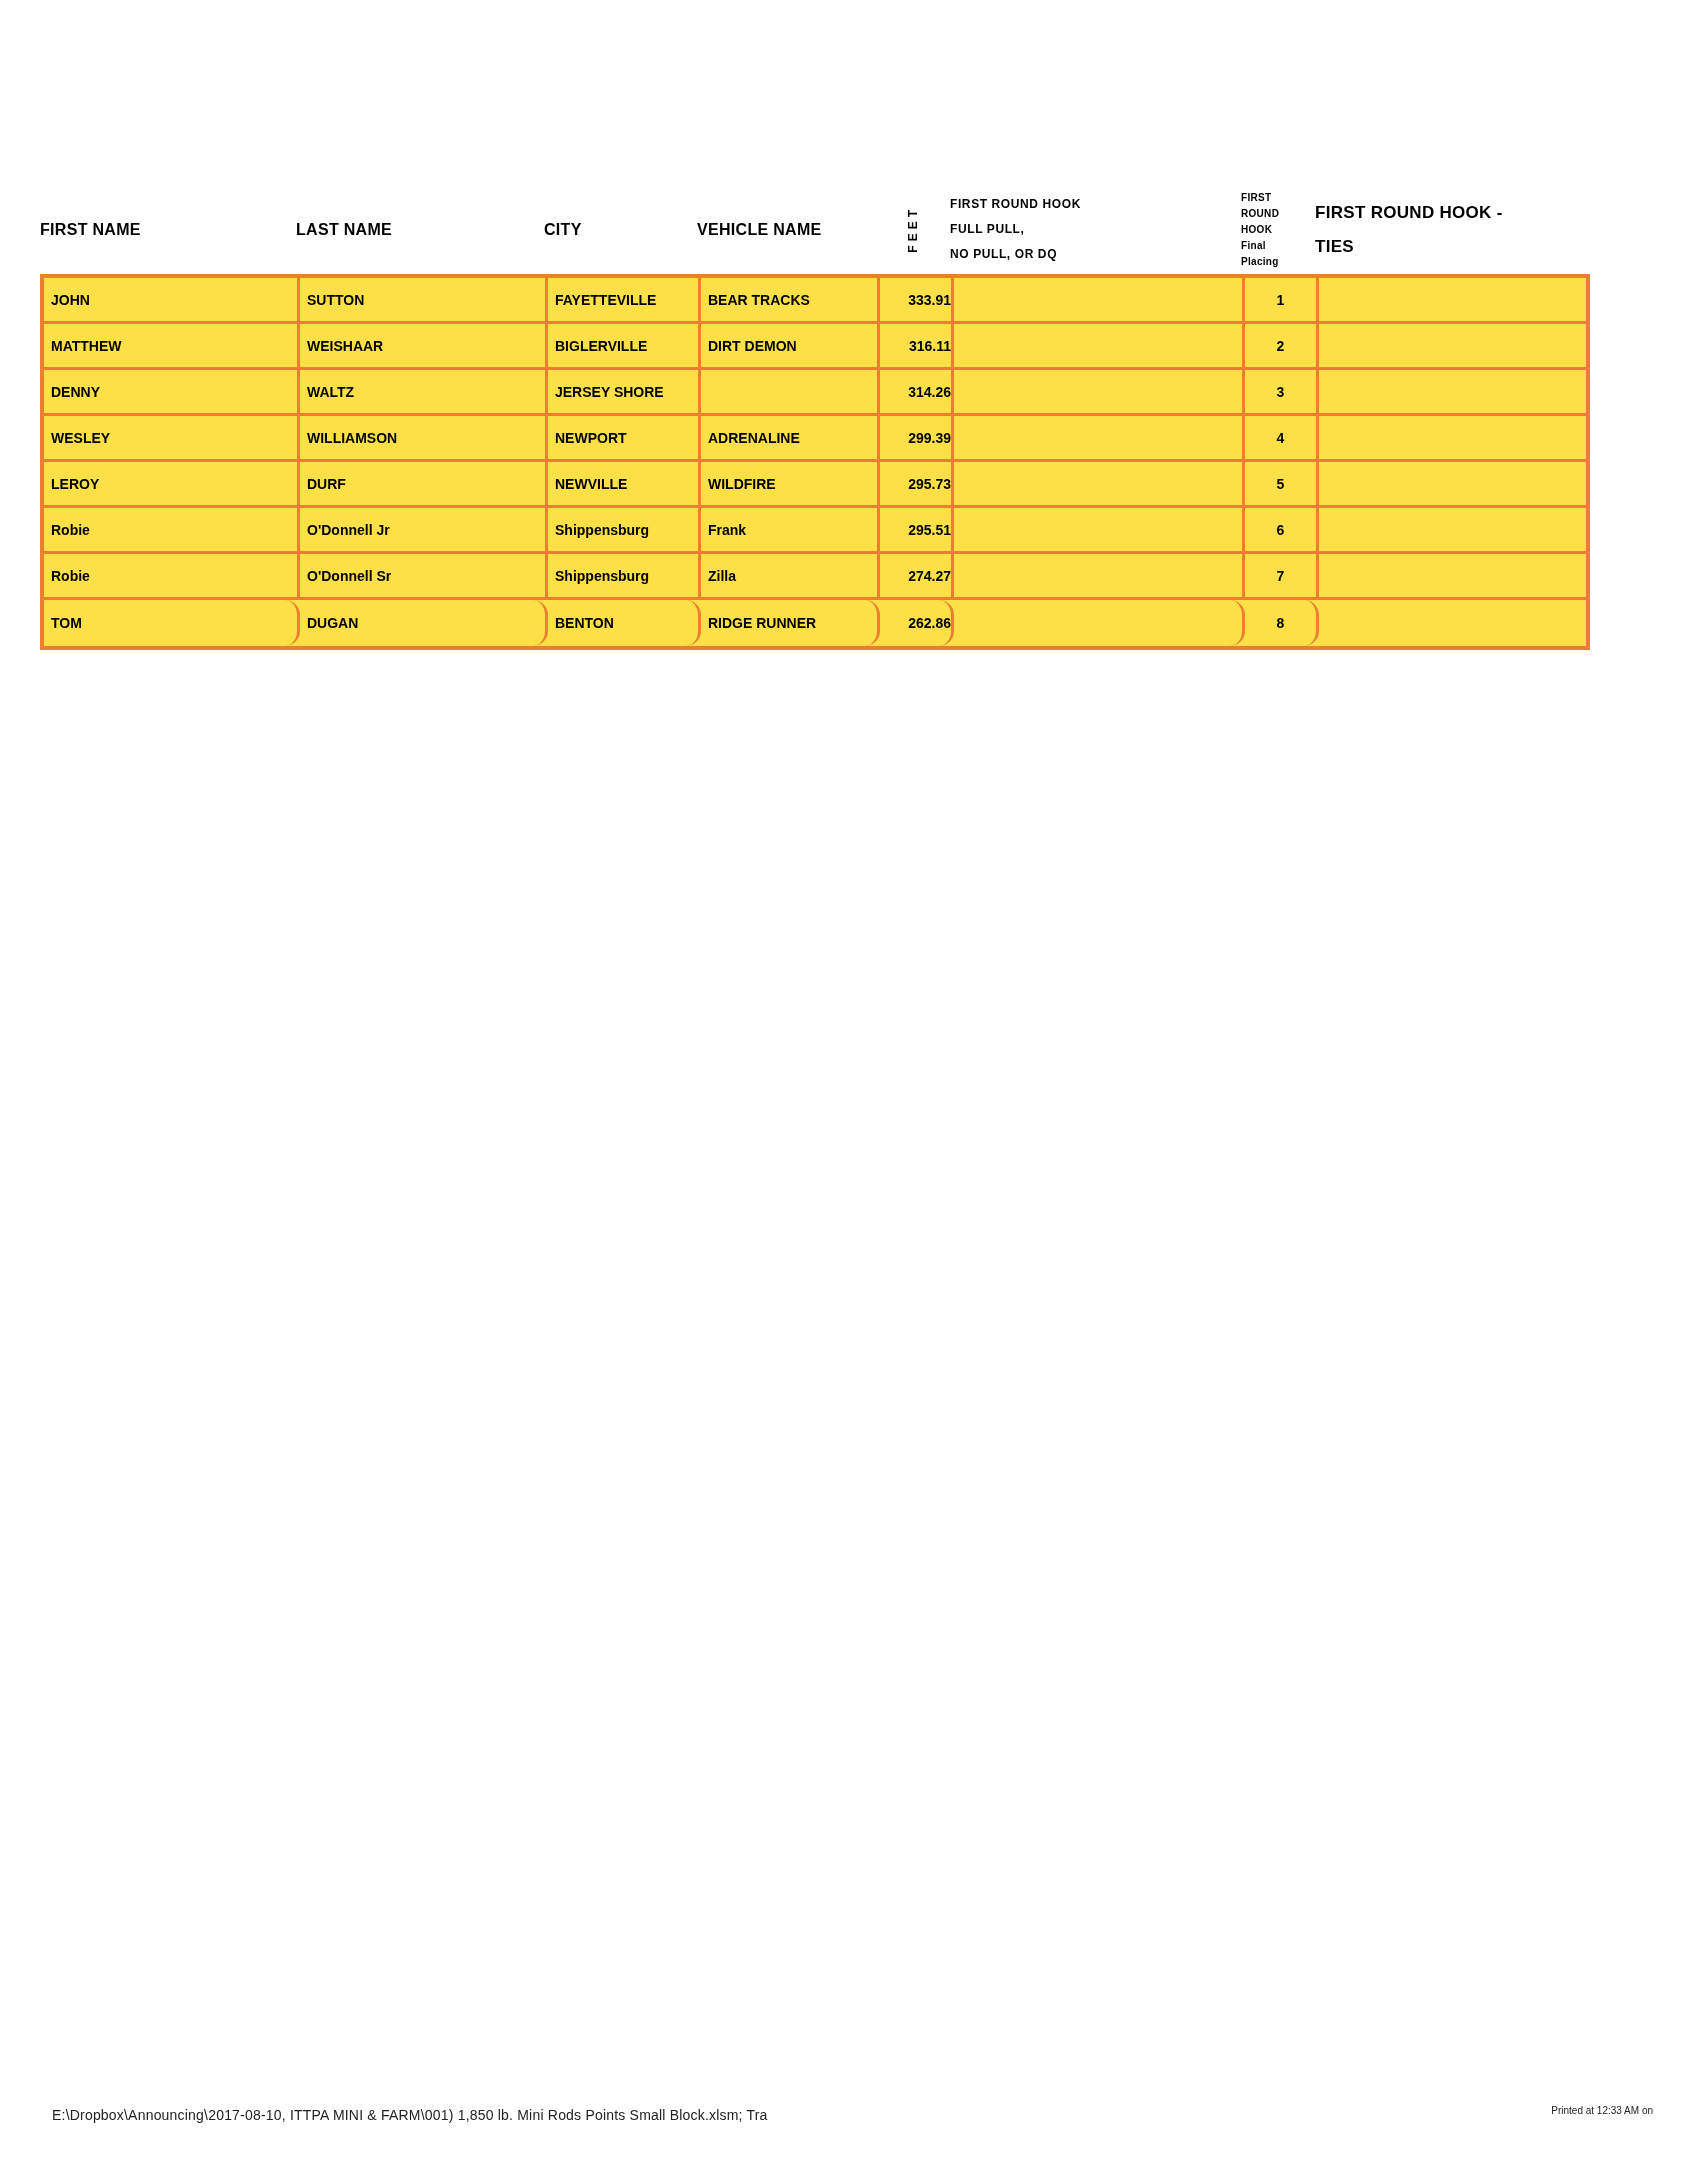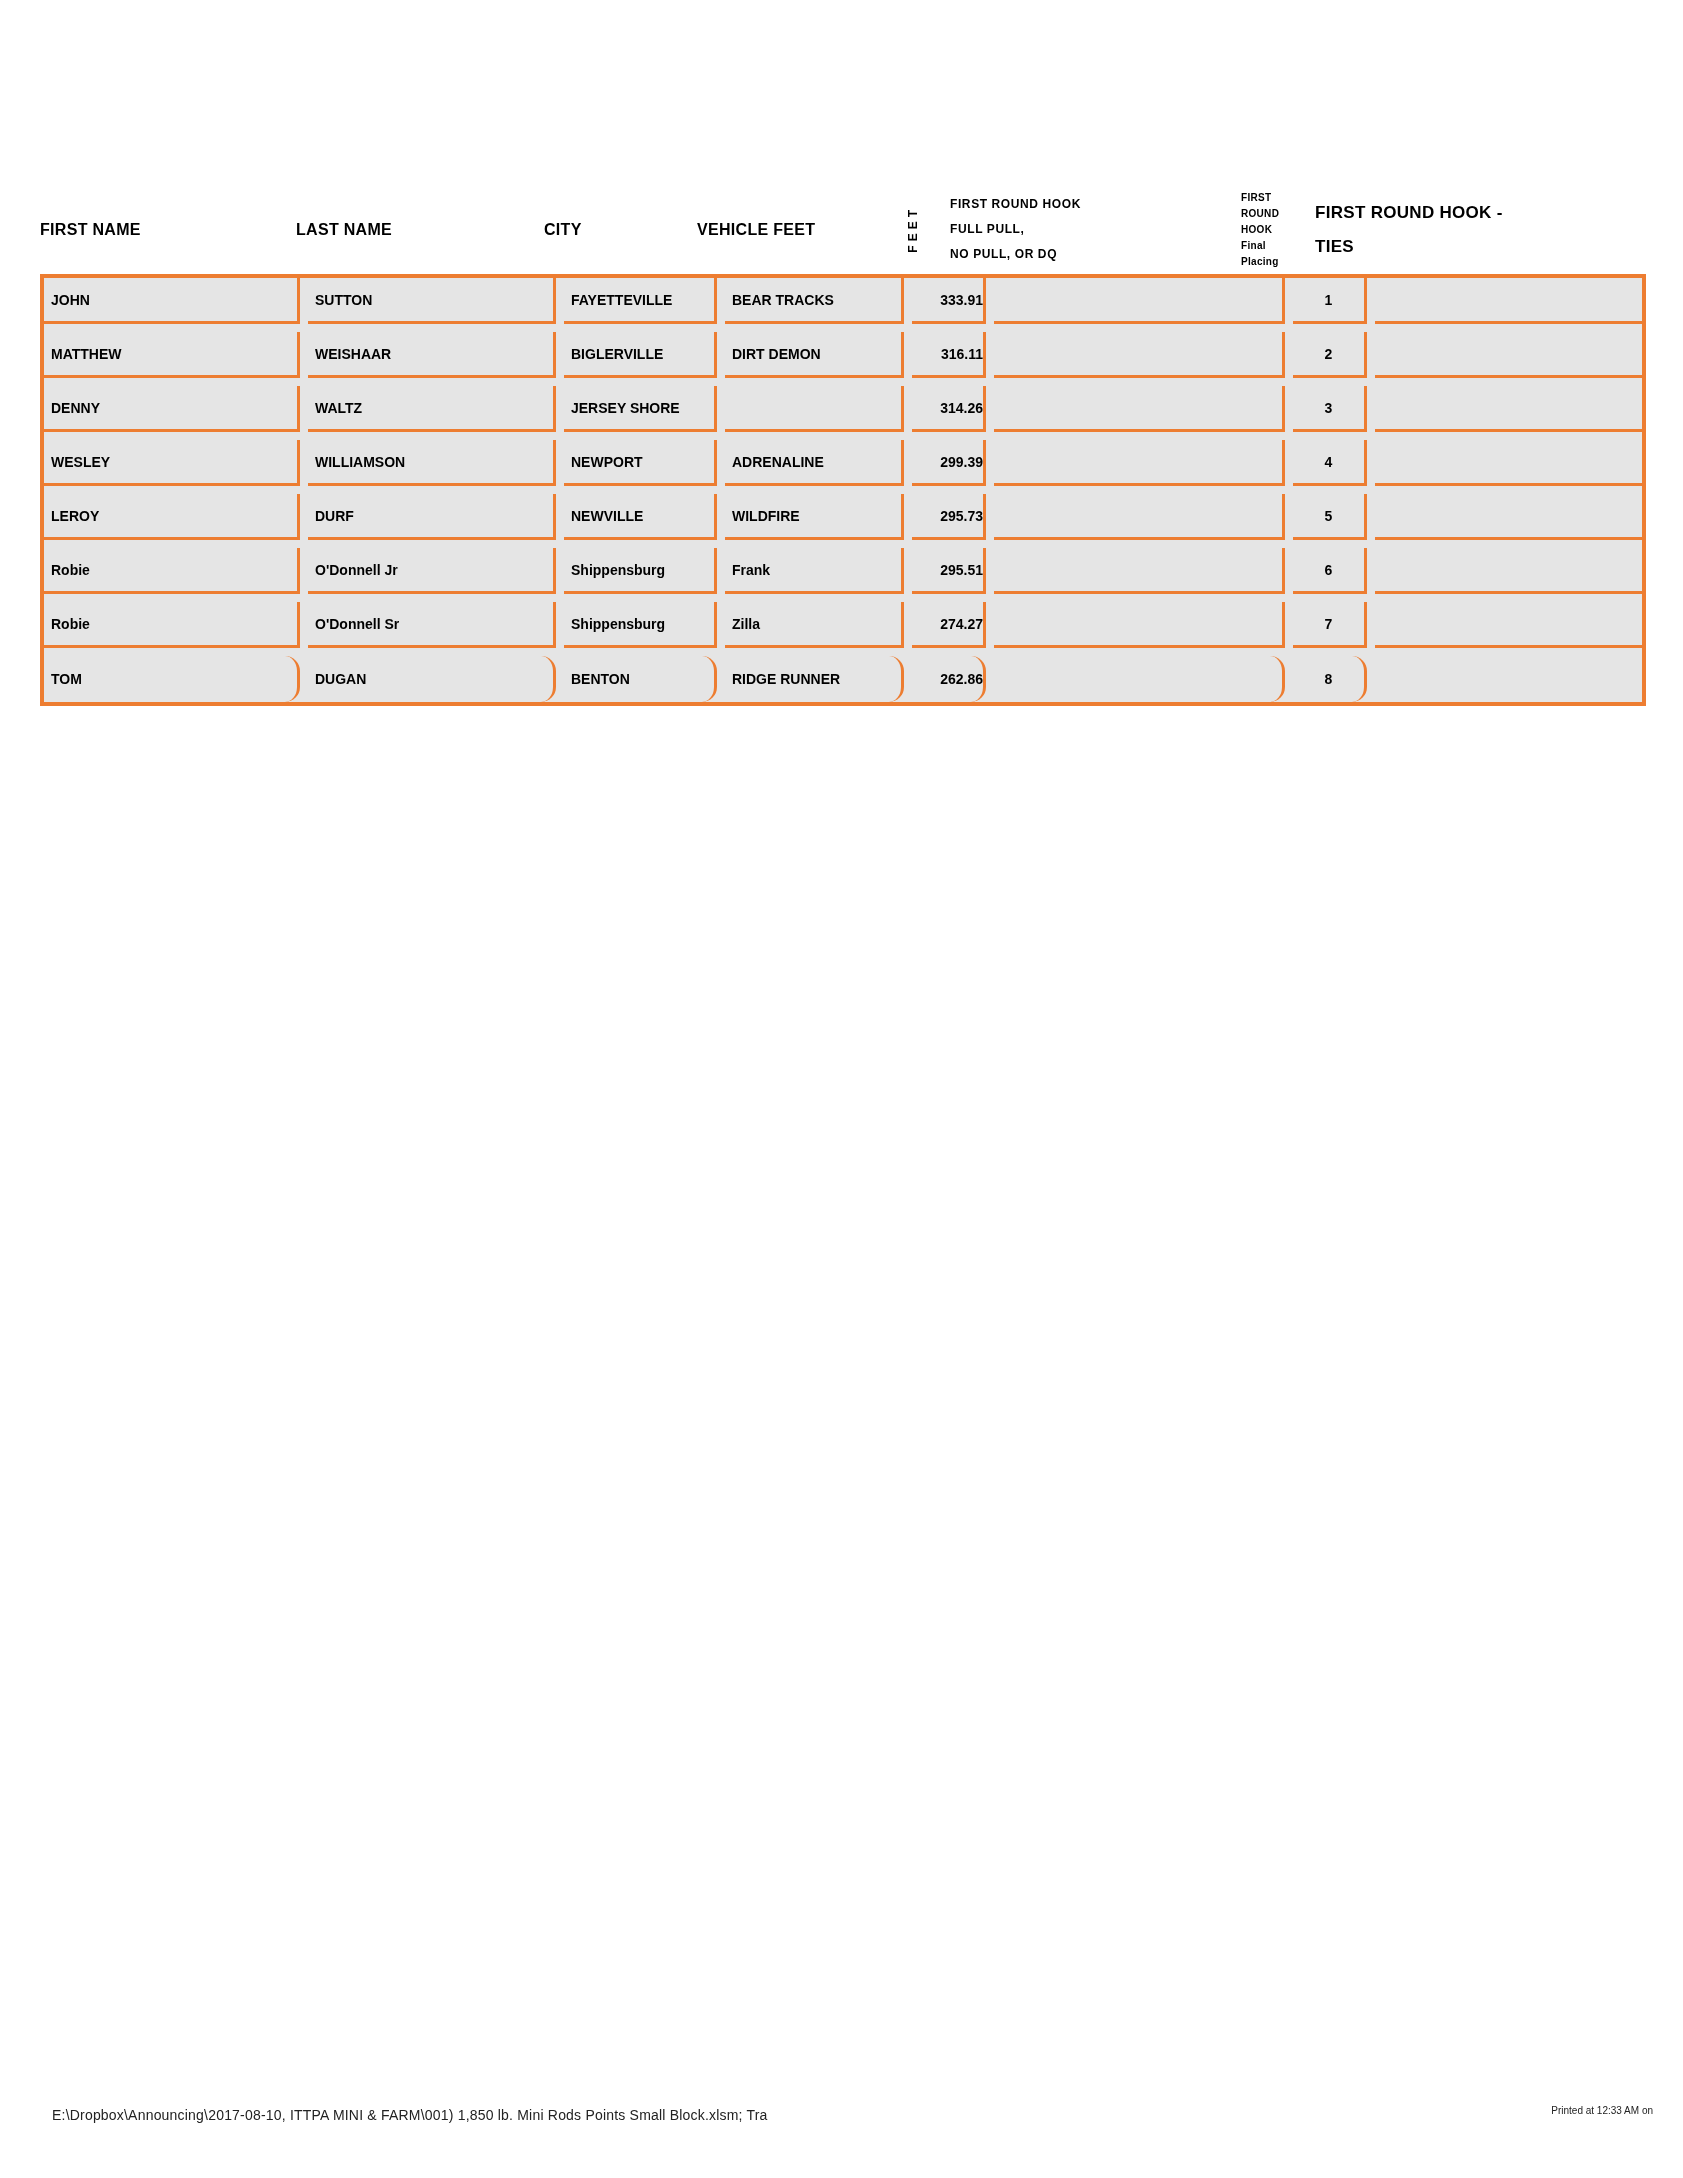--- a/index.html
+++ b/index.html
@@ -47,22 +47,21 @@
   .hcell-placing { font-size: 10px; line-height: 1.6; }
   .hcell-ties { font-size: 17px; line-height: 2.0; }
 
   .data-grid {
     position: absolute;
     left: 40px;
     top: 274px;
     display: grid;
     grid-template-columns: 256px 248px 153px 179px 74px 291px 74px 267px;
     border: 4px solid var(--accent);
-    background: #e5e5e5;
-    gap: 8px;
+    background: #fde047;
   }
   .cell {
     height: 46px;
     border-right: 3px solid var(--accent);
     border-bottom: 3px solid var(--accent);
     display: flex;
     align-items: center;
     font-weight: bold;
     font-size: 14px;
     padding-left: 7px;
@@ -94,21 +93,21 @@
 </head>
 <body>
 
 <div class="page">
 
 
   <div class="header-grid">
     <div class="hcell">FIRST NAME</div>
     <div class="hcell">LAST NAME</div>
     <div class="hcell">CITY</div>
-    <div class="hcell">VEHICLE FEET</div>
+    <div class="hcell">VEHICLE NAME</div>
     <div class="hcell hcell-feet">
       <span class="vert">FEET</span>
     </div>
     <div class="hcell hcell-hook">
       <div>FIRST ROUND HOOK</div>
       <div>FULL PULL,</div>
       <div>NO PULL, OR DQ</div>
     </div>
     <div class="hcell hcell-placing">
       <div>FIRST</div>

